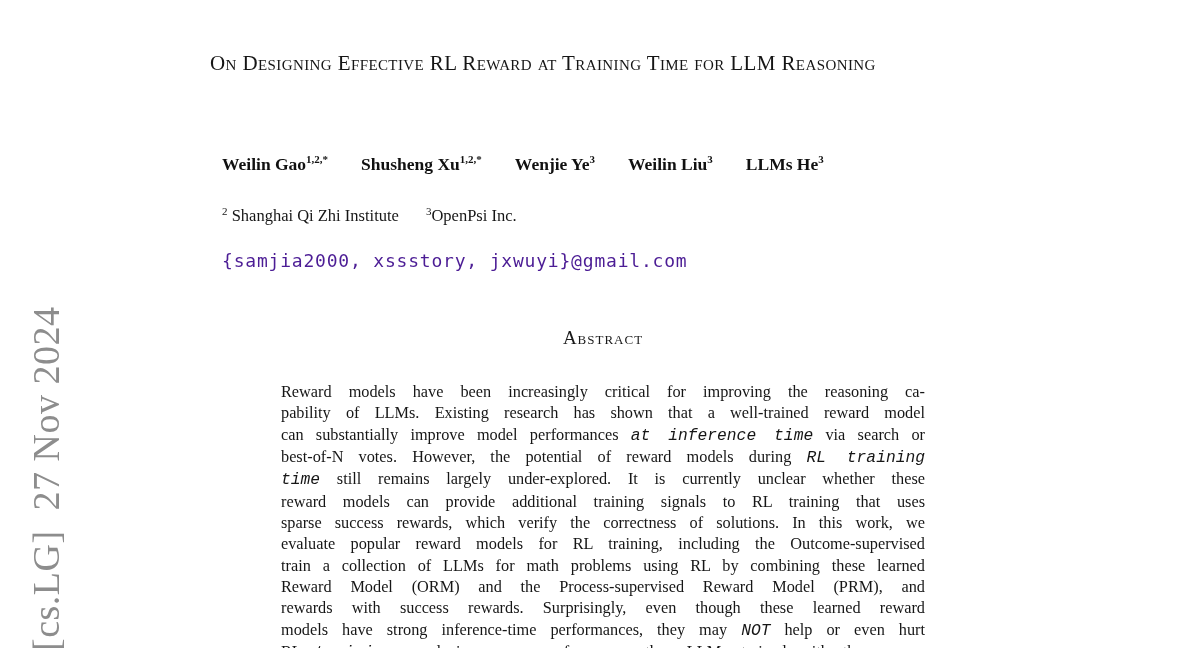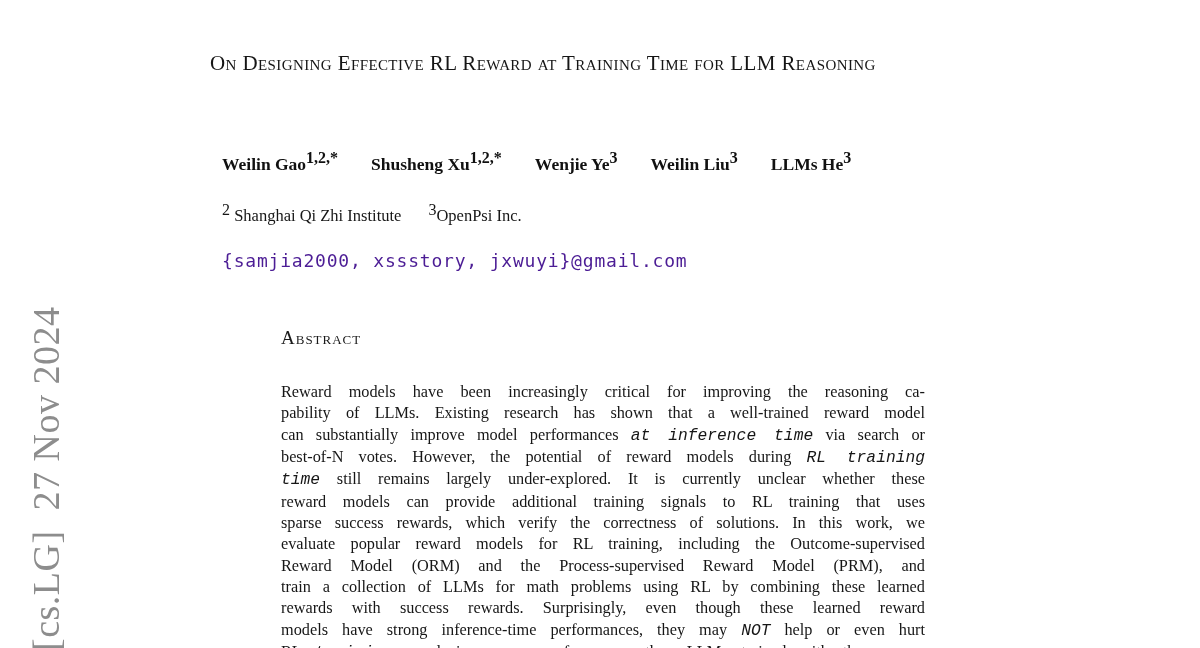--- a/index.html
+++ b/index.html
@@ -48,21 +48,21 @@
     font-weight: bold;
     color: #111;
   }
   .authors .row {
     display: flex;
     column-gap: 33px;
     line-height: 23.5px;
     white-space: nowrap;
   }
   .sup {
-    font-size: 16px;
+    font-size: 11px;
     font-weight: bold;
     vertical-align: super;
     line-height: 0;
     margin-top: 37px;
   }
   .sup.light { font-weight: normal; }
 
   .affiliations {
     position: absolute;
     left: 222px;
@@ -82,20 +82,21 @@
     font-size: 18px;
     letter-spacing: 0.8px;
     color: #4c1d95;
   }
 
   .abstract-heading {
     position: absolute;
     left: 281px;
     top: 327px;
     width: 644px;
+    text-align: center;
     font-size: 19px;
     font-variant: small-caps;
     letter-spacing: 1px;
     color: #1a1a1a;
   }
 
   .abstract-body {
     position: absolute;
     left: 281px;
     top: 381px;
@@ -140,20 +141,20 @@
 
   <div class="abstract-body">
       <div class="abs-line"><span>Reward models have been increasingly critical for improving the reasoning ca-</span></div>
       <div class="abs-line"><span>pability of LLMs. Existing research has shown that a well-trained reward model</span></div>
       <div class="abs-line"><span>can substantially improve model performances </span><span class="it">at inference time</span><span> via search or</span></div>
       <div class="abs-line"><span>best-of-N votes. However, the potential of reward models during </span><span class="it">RL training</span></div>
       <div class="abs-line"><span class="it">time</span><span> still remains largely under-explored. It is currently unclear whether these</span></div>
       <div class="abs-line"><span>reward models can provide additional training signals to RL training that uses</span></div>
       <div class="abs-line"><span>sparse success rewards, which verify the correctness of solutions. In this work, we</span></div>
       <div class="abs-line"><span>evaluate popular reward models for RL training, including the Outcome-supervised</span></div>
+      <div class="abs-line"><span>train a collection of LLMs for math problems using RL by combining these learned</span></div>
       <div class="abs-line"><span>Reward Model (ORM) and the Process-supervised Reward Model (PRM), and</span></div>
-      <div class="abs-line"><span>train a collection of LLMs for math problems using RL by combining these learned</span></div>
       <div class="abs-line"><span>rewards with success rewards. Surprisingly, even though these learned reward</span></div>
       <div class="abs-line"><span>models have strong inference-time performances, they may </span><span class="it">NOT</span><span> help or even hurt</span></div>
       <div class="abs-line"><span>RL </span><span class="it">training</span><span>, producing worse performances than LLMs trained with the success</span></div>
     </div>
 
 </div>
 
 </body></html>

